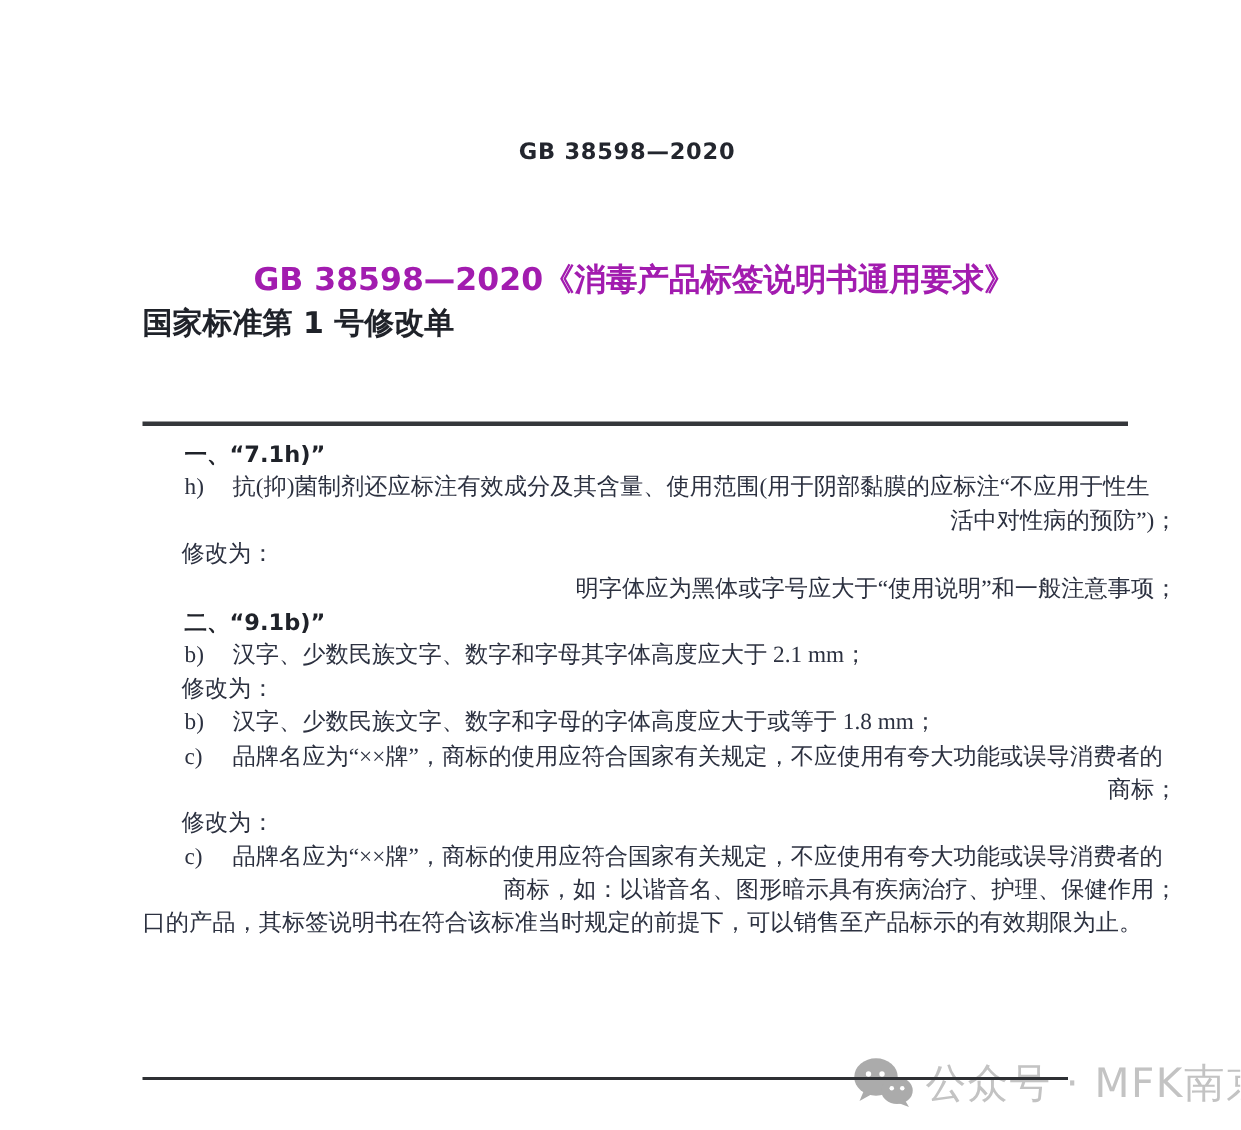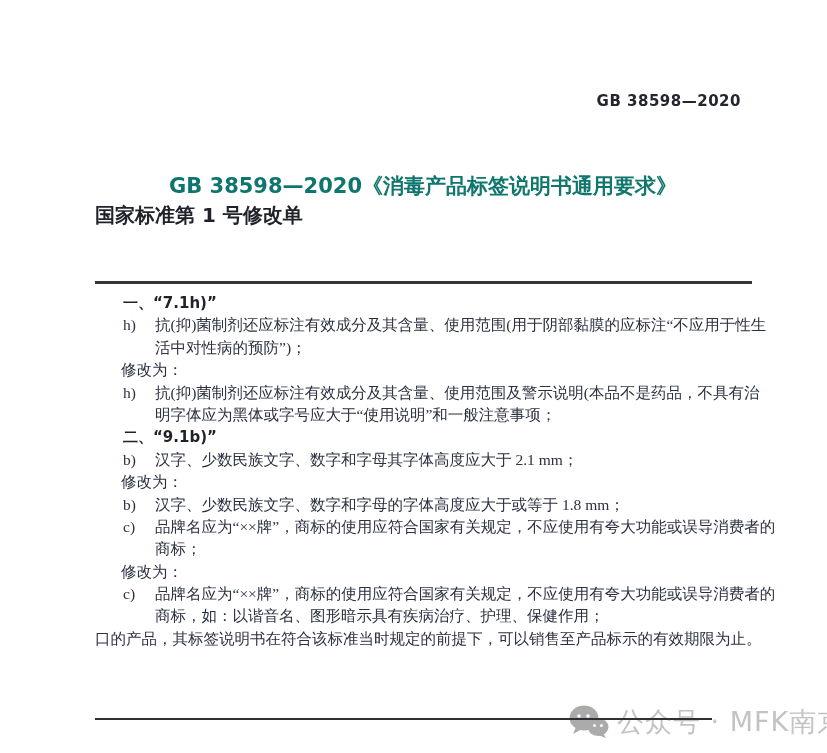--- a/index.html
+++ b/index.html
@@ -14,37 +14,37 @@
     background: #ffffff;
     overflow: hidden;
     font-family: "Liberation Serif", "DejaVu Serif", serif;
     color: #2c3140;
   }
   .doc-code {
     position: absolute;
     top: 92px;
     left: 95px;
     width: 646px;
-    text-align: right;
+    text-align: center;
     font-family: "DejaVu Sans", "Liberation Sans", sans-serif;
     font-weight: bold;
     font-size: 15px;
     letter-spacing: 0.5px;
     color: #23262e;
   }
   .title {
     position: absolute;
     top: 172px;
     left: 95px;
     width: 656px;
     text-align: center;
     font-family: "DejaVu Sans", "Liberation Sans", sans-serif;
     font-weight: bold;
     font-size: 21px;
-    color: #0f766e;
+    color: #a21caf;
   }
   .subtitle {
     position: absolute;
     top: 202px;
     left: 95px;
     width: 656px;
     font-family: "DejaVu Sans", "Liberation Sans", sans-serif;
     font-weight: bold;
     font-size: 20px;
     color: #1f2229;
@@ -86,21 +86,21 @@
     font-weight: bold;
     font-family: "DejaVu Sans", "Liberation Sans", sans-serif;
     font-size: 15px;
     color: #1f2229;
   }
   .ln.item { padding-left: 28px; }
   .ln.item .lbl {
     display: inline-block;
     width: 32px;
   }
-  .ln.cont { padding-left: 60px; }
+  .ln.cont { padding-left: 60px; text-align: right; }
   .ln.plain { padding-left: 26px; }
   .ln.para-first { padding-left: 31px; }
   .ln.para-cont { padding-left: 0; }
   .watermark {
     position: absolute;
     top: 700px;
     left: 568px;
     height: 44px;
     display: flex;
     align-items: center;
@@ -125,21 +125,20 @@
   <div class="title">GB 38598—2020《消毒产品标签说明书通用要求》</div>
   <div class="subtitle">国家标准第 1 号修改单</div>
 
   <div class="rule-top"></div>
 
   <div class="doc-body">
     <div class="ln heading">一、“7.1h)”</div>
     <div class="ln item"><span class="lbl">h)</span><span class="txt">抗(抑)菌制剂还应标注有效成分及其含量、使用范围(用于阴部黏膜的应标注“不应用于性生</span></div>
     <div class="ln cont">活中对性病的预防”)；</div>
     <div class="ln plain">修改为：</div>
-    <div class="ln item"><span class="lbl">h)</span><span class="txt">抗(抑)菌制剂还应标注有效成分及其含量、使用范围及警示说明(本品不是药品，不具有治</span></div>
     <div class="ln cont">明字体应为黑体或字号应大于“使用说明”和一般注意事项；</div>
     <div class="ln heading">二、“9.1b)”</div>
     <div class="ln item"><span class="lbl">b)</span><span class="txt">汉字、少数民族文字、数字和字母其字体高度应大于 2.1 mm；</span></div>
     <div class="ln plain">修改为：</div>
     <div class="ln item"><span class="lbl">b)</span><span class="txt">汉字、少数民族文字、数字和字母的字体高度应大于或等于 1.8 mm；</span></div>
     <div class="ln item"><span class="lbl">c)</span><span class="txt">品牌名应为“××牌”，商标的使用应符合国家有关规定，不应使用有夸大功能或误导消费者的</span></div>
     <div class="ln cont">商标；</div>
     <div class="ln plain">修改为：</div>
     <div class="ln item"><span class="lbl">c)</span><span class="txt">品牌名应为“××牌”，商标的使用应符合国家有关规定，不应使用有夸大功能或误导消费者的</span></div>
     <div class="ln cont">商标，如：以谐音名、图形暗示具有疾病治疗、护理、保健作用；</div>

